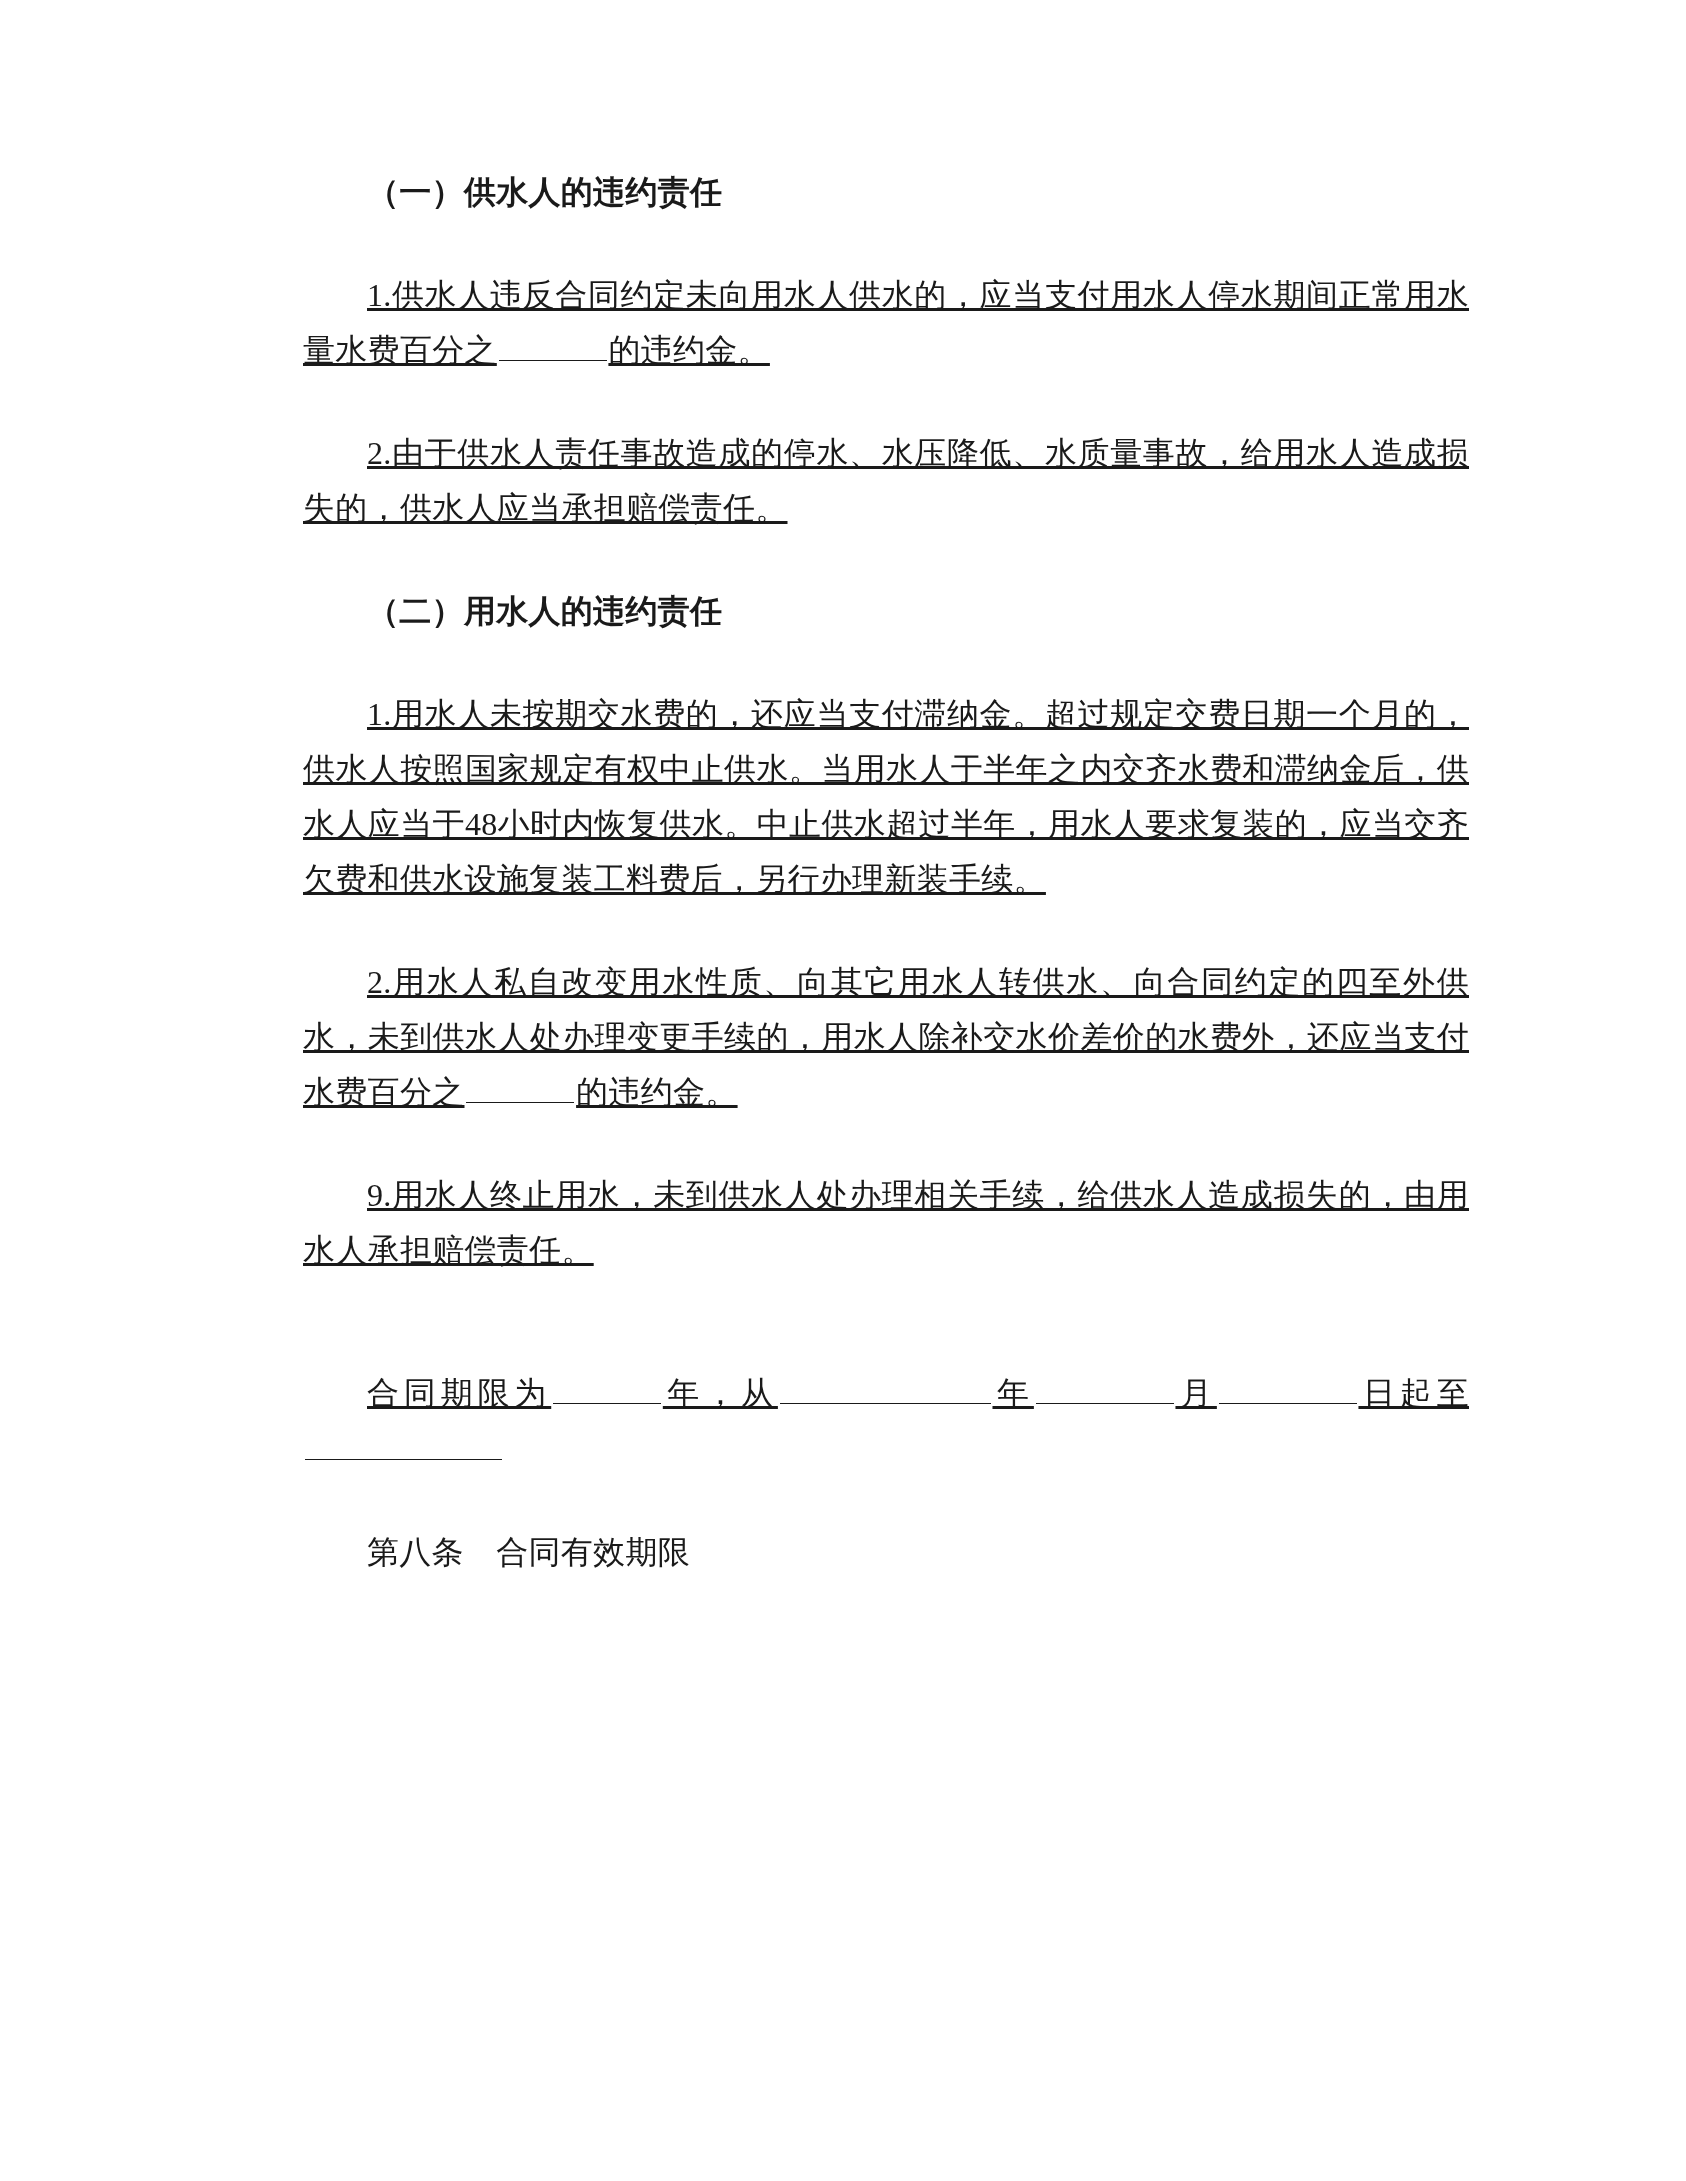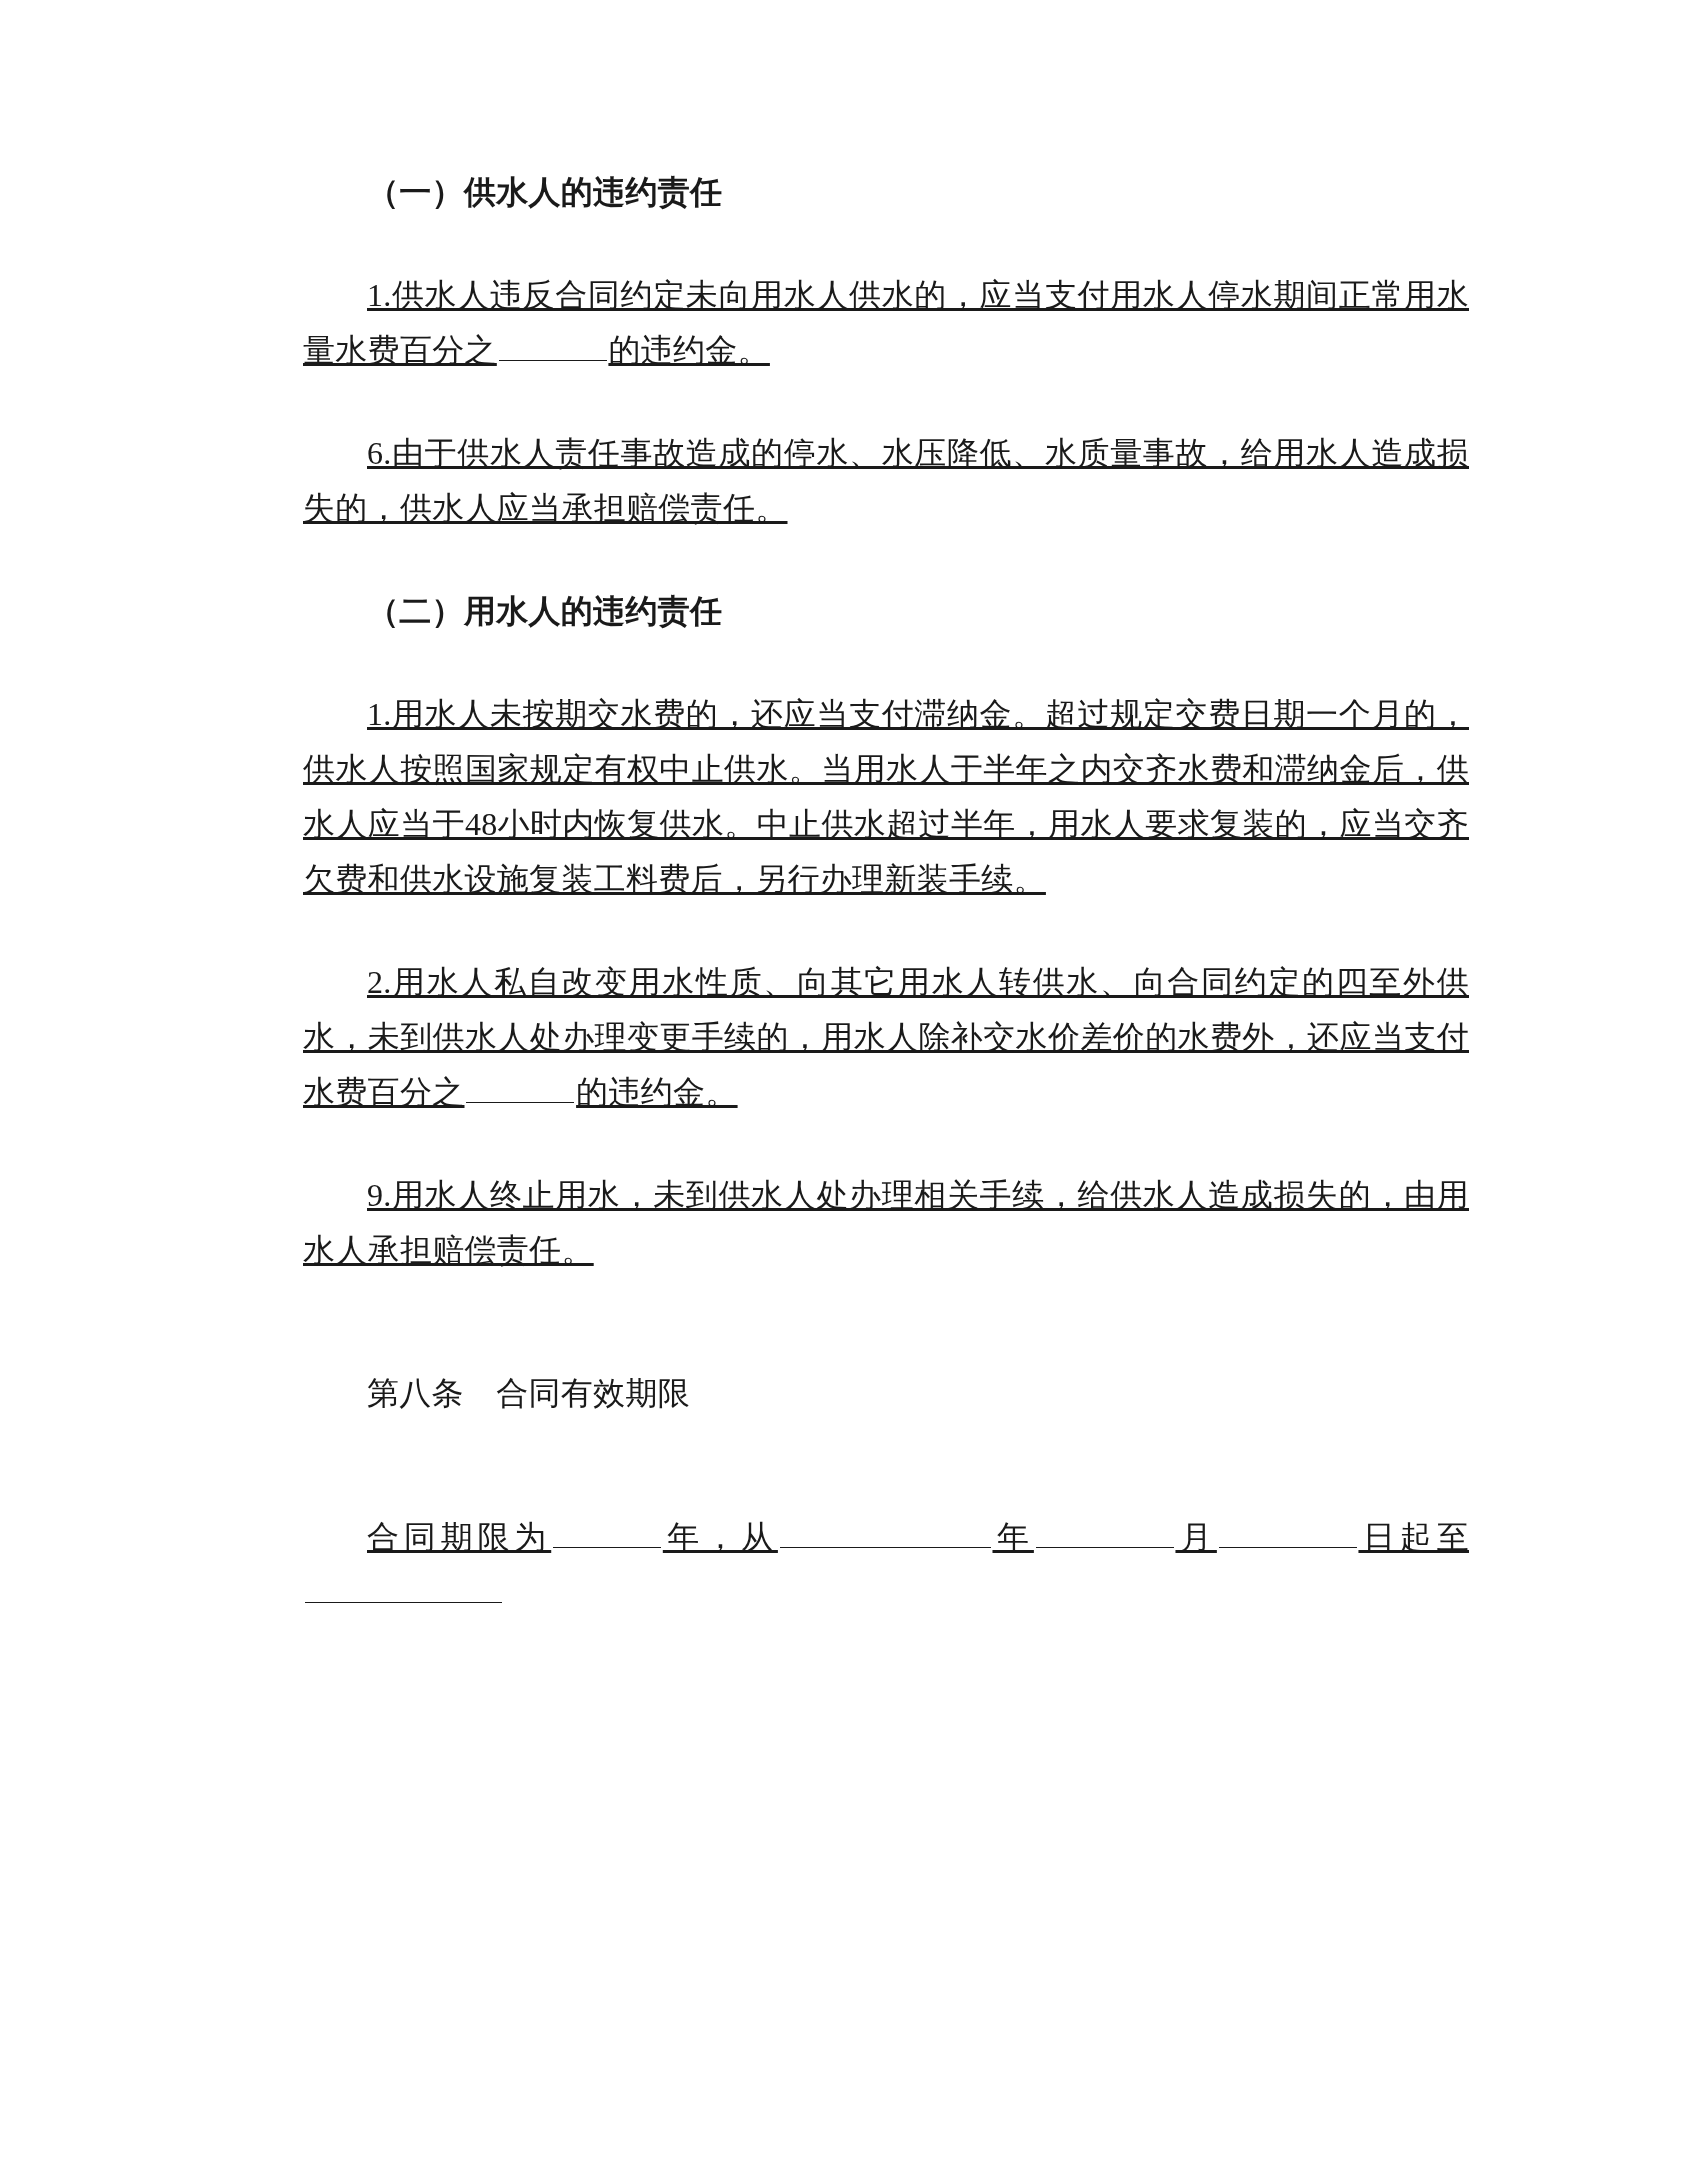--- a/index.html
+++ b/index.html
@@ -60,30 +60,30 @@
 </head>
 <body>
 
 <div class="page">
   <div class="doc-body">
 
     <p class="para heading">（一）供水人的违约责任</p>
 
     <p class="para indent"><span>1.供水人违反合同约定未向用水人供水的，应当支付用水人停水期间正常用水量水费百分之</span><span class="blank w-sm"></span><span>的违约金。</span></p>
 
-    <p class="para indent">6.由于供水人责任事故造成的停水、水压降低、水质量事故，给用水人造成损失的，供水人应当承担赔偿责任。</p>
+    <p class="para indent">2.由于供水人责任事故造成的停水、水压降低、水质量事故，给用水人造成损失的，供水人应当承担赔偿责任。</p>
 
 
     <p class="para heading">（二）用水人的违约责任</p>
 
     <p class="para indent">1.用水人未按期交水费的，还应当支付滞纳金。超过规定交费日期一个月的，供水人按照国家规定有权中止供水。当用水人于半年之内交齐水费和滞纳金后，供水人应当于48小时内恢复供水。中止供水超过半年，用水人要求复装的，应当交齐欠费和供水设施复装工料费后，另行办理新装手续。</p>
 
     <p class="para indent"><span>2.用水人私自改变用水性质、向其它用水人转供水、向合同约定的四至外供水，未到供水人处办理变更手续的，用水人除补交水价差价的水费外，还应当支付水费百分之</span><span class="blank w-sm"></span><span>的违约金。</span></p>
 
     <p class="para indent gap-lg">9.用水人终止用水，未到供水人处办理相关手续，给供水人造成损失的，由用水人承担赔偿责任。</p>
 
+    <p class="para indent"><span>合同期限为</span><span class="blank w-sm"></span><span>年，从</span><span class="blank w-xl"></span><span>年</span><span class="blank w-md"></span><span>月</span><span class="blank w-md"></span><span>日起至</span><span class="blank w-lg"></span></p>
+
     <p class="para sub-indent gap-lg">第八条　合同有效期限</p>
-
-    <p class="para indent"><span>合同期限为</span><span class="blank w-sm"></span><span>年，从</span><span class="blank w-xl"></span><span>年</span><span class="blank w-md"></span><span>月</span><span class="blank w-md"></span><span>日起至</span><span class="blank w-lg"></span></p>
 
   </div>
 </div>
 
 
 </body></html>

